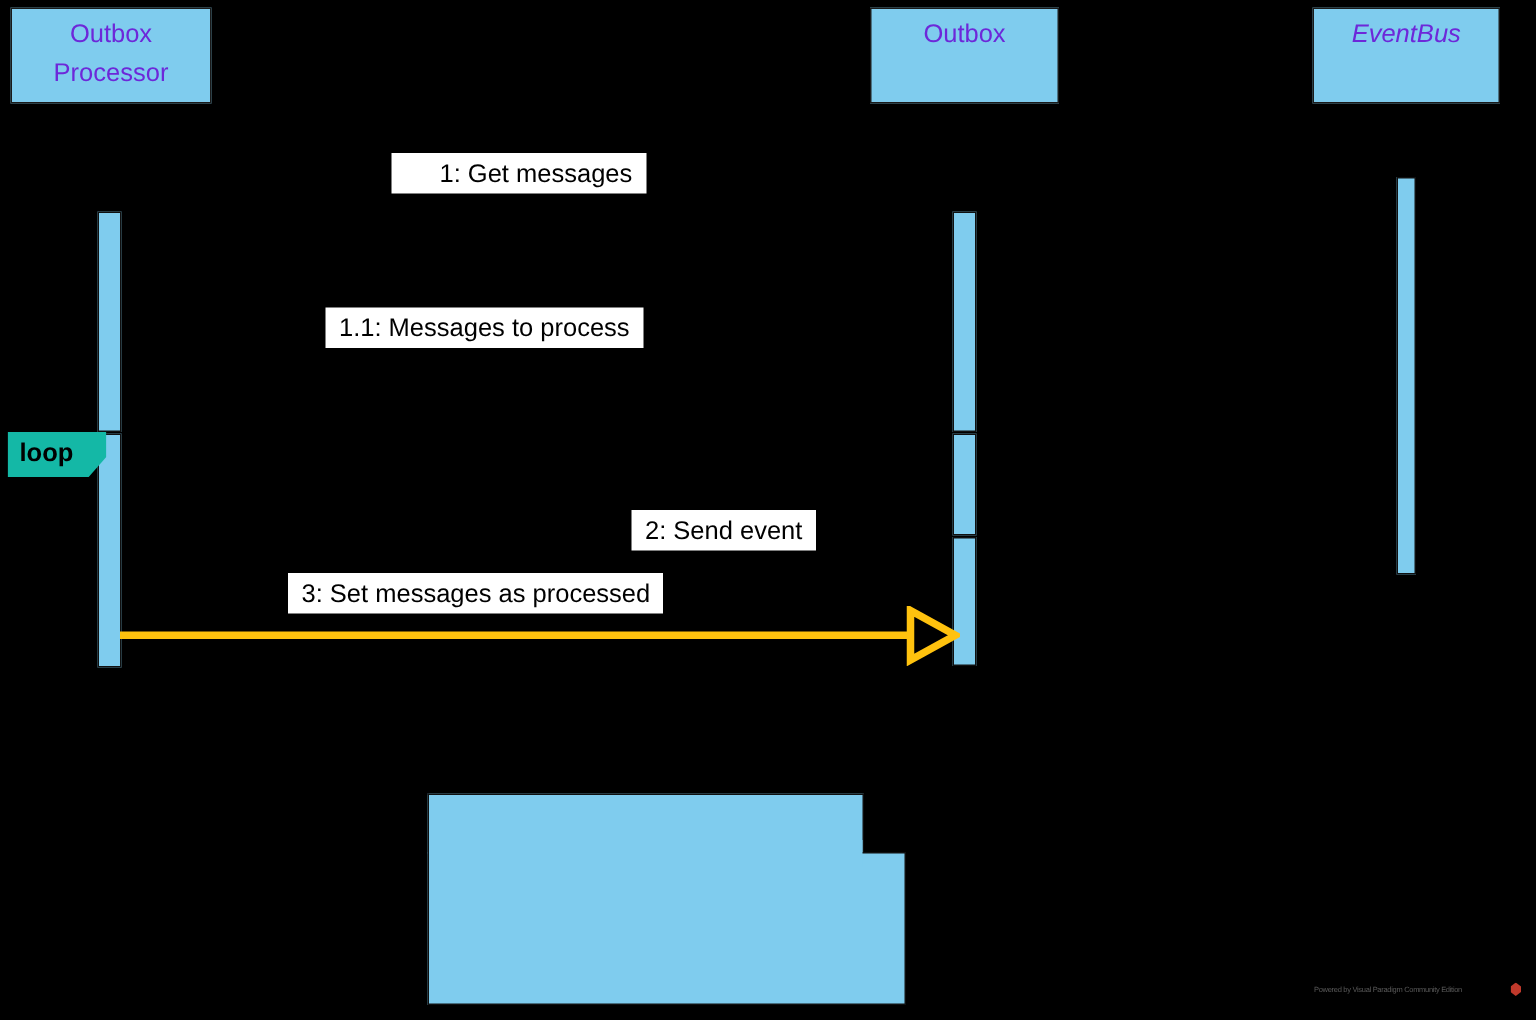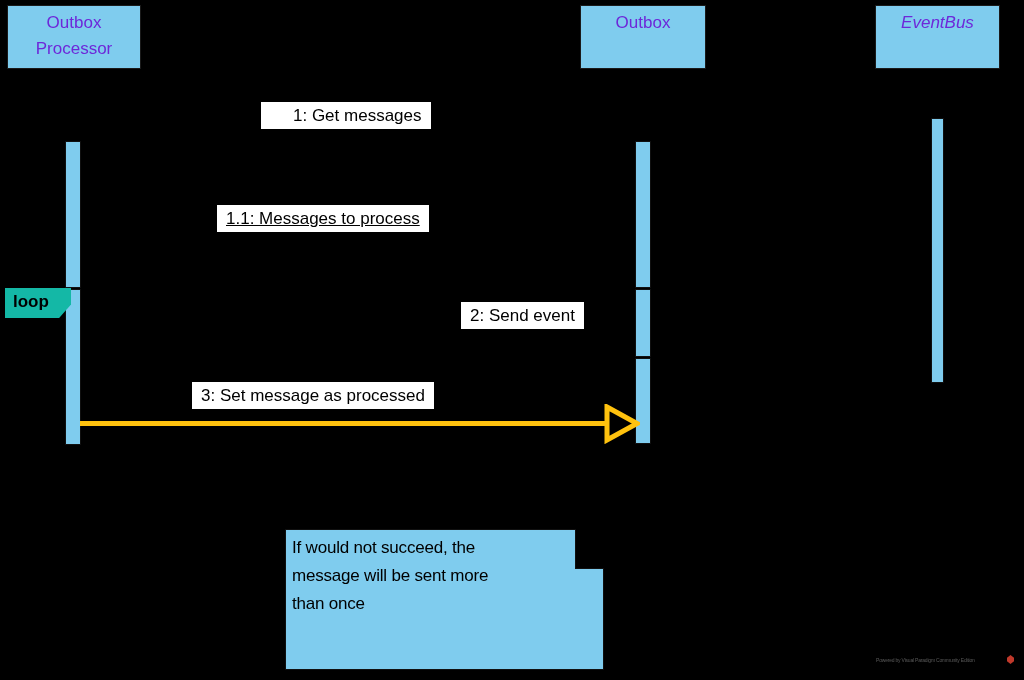--- a/index.html
+++ b/index.html
@@ -133,36 +133,33 @@
   <div class="activation" style="left:635px; top:141px; width:16px; height:147px;"></div>
   <div class="activation" style="left:635px; top:289px; width:16px; height:68px;"></div>
   <div class="activation" style="left:635px; top:358px; width:16px; height:86px;"></div>
 
   <div class="activation" style="left:931px; top:118px; width:13px; height:265px;"></div>
 
   <div class="frag-tag" style="left:5px; top:288px; width:66px;">loop</div>
 
   <div class="msg-label" style="left:261px; top:102px;padding-left:32px;">1: Get messages</div>
 
-  <div class="msg-label" style="left:217px; top:205px;text-decoration:underline;">1.1: Messages to process</div>
+  <div class="msg-label" style="left:217px; top:205px;">1.1: Messages to process</div>
 
-  <div class="msg-label" style="left:421px; top:302px;margin-left:40px;">2: Send event</div>
+  <div class="msg-label" style="left:421px; top:340px;">2: Send event</div>
 
-  <div class="msg-label" style="left:192px; top:382px;">3: Set message as processed</div>
+  <div class="msg-label" style="left:192px; top:382px;">3: Set messages as processed</div>
 
   <div class="arrow-line" style="left:80px; top:421px; width:528px;"></div>
   <div class="arrow-head" style="left:604px; top:404px;">
     <svg width="36" height="40" viewBox="0 0 36 40">
       <polygon points="3,3 33,19.5 3,36" fill="none" stroke="#FFC20E" stroke-width="5" stroke-linejoin="miter"></polygon>
     </svg>
   </div>
 
   <div class="note" style="left:285px; top:529px; width:291px; height:40px; border-bottom:none;"></div>
   <div class="note" style="left:285px; top:568px; width:319px; height:102px;"></div>
   <div class="note" style="left:286px; top:560px; width:289px; height:18px; border:none;"></div>
-  <div class="note-text" style="left:292px; top:534px; width:300px;">If would not succeed, the
-message will be sent more
-than once</div>
 
   <div class="watermark" style="left:876px; top:657px;">Powered by Visual Paradigm Community Edition</div>
   <div class="watermark-dot" style="left:1007px; top:655px;"></div>
 
 </div>
 
 </body></html>

